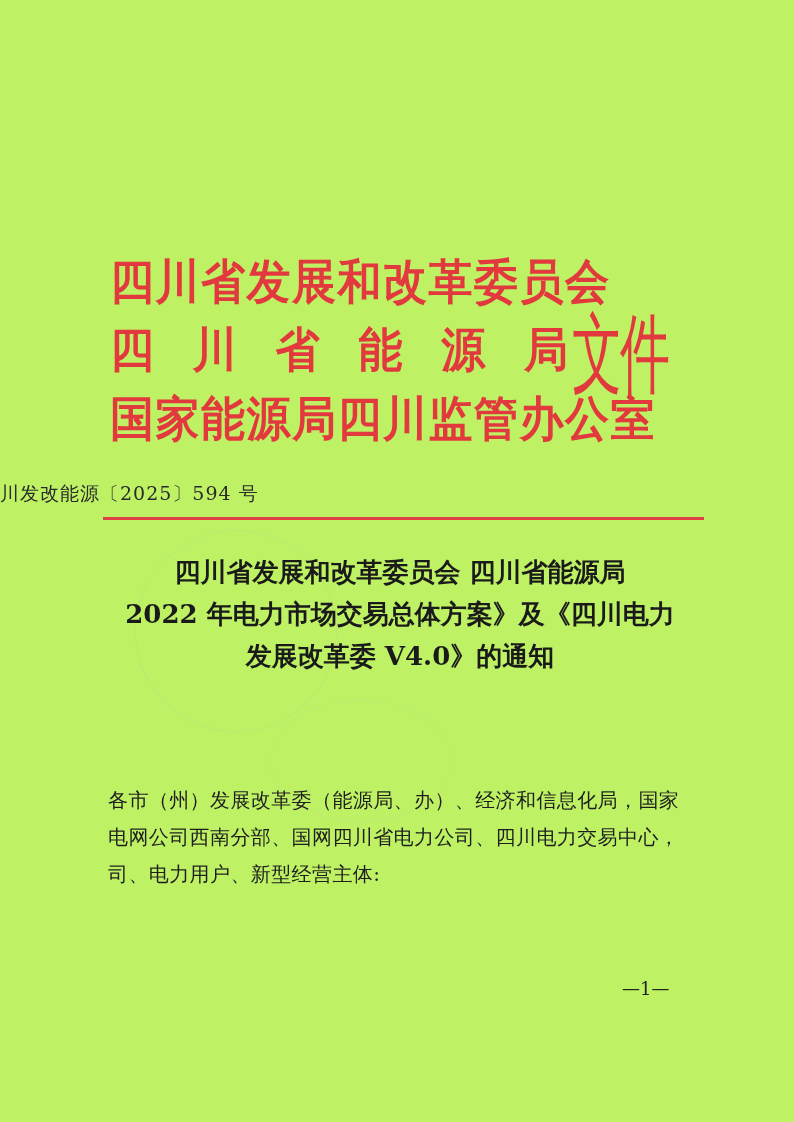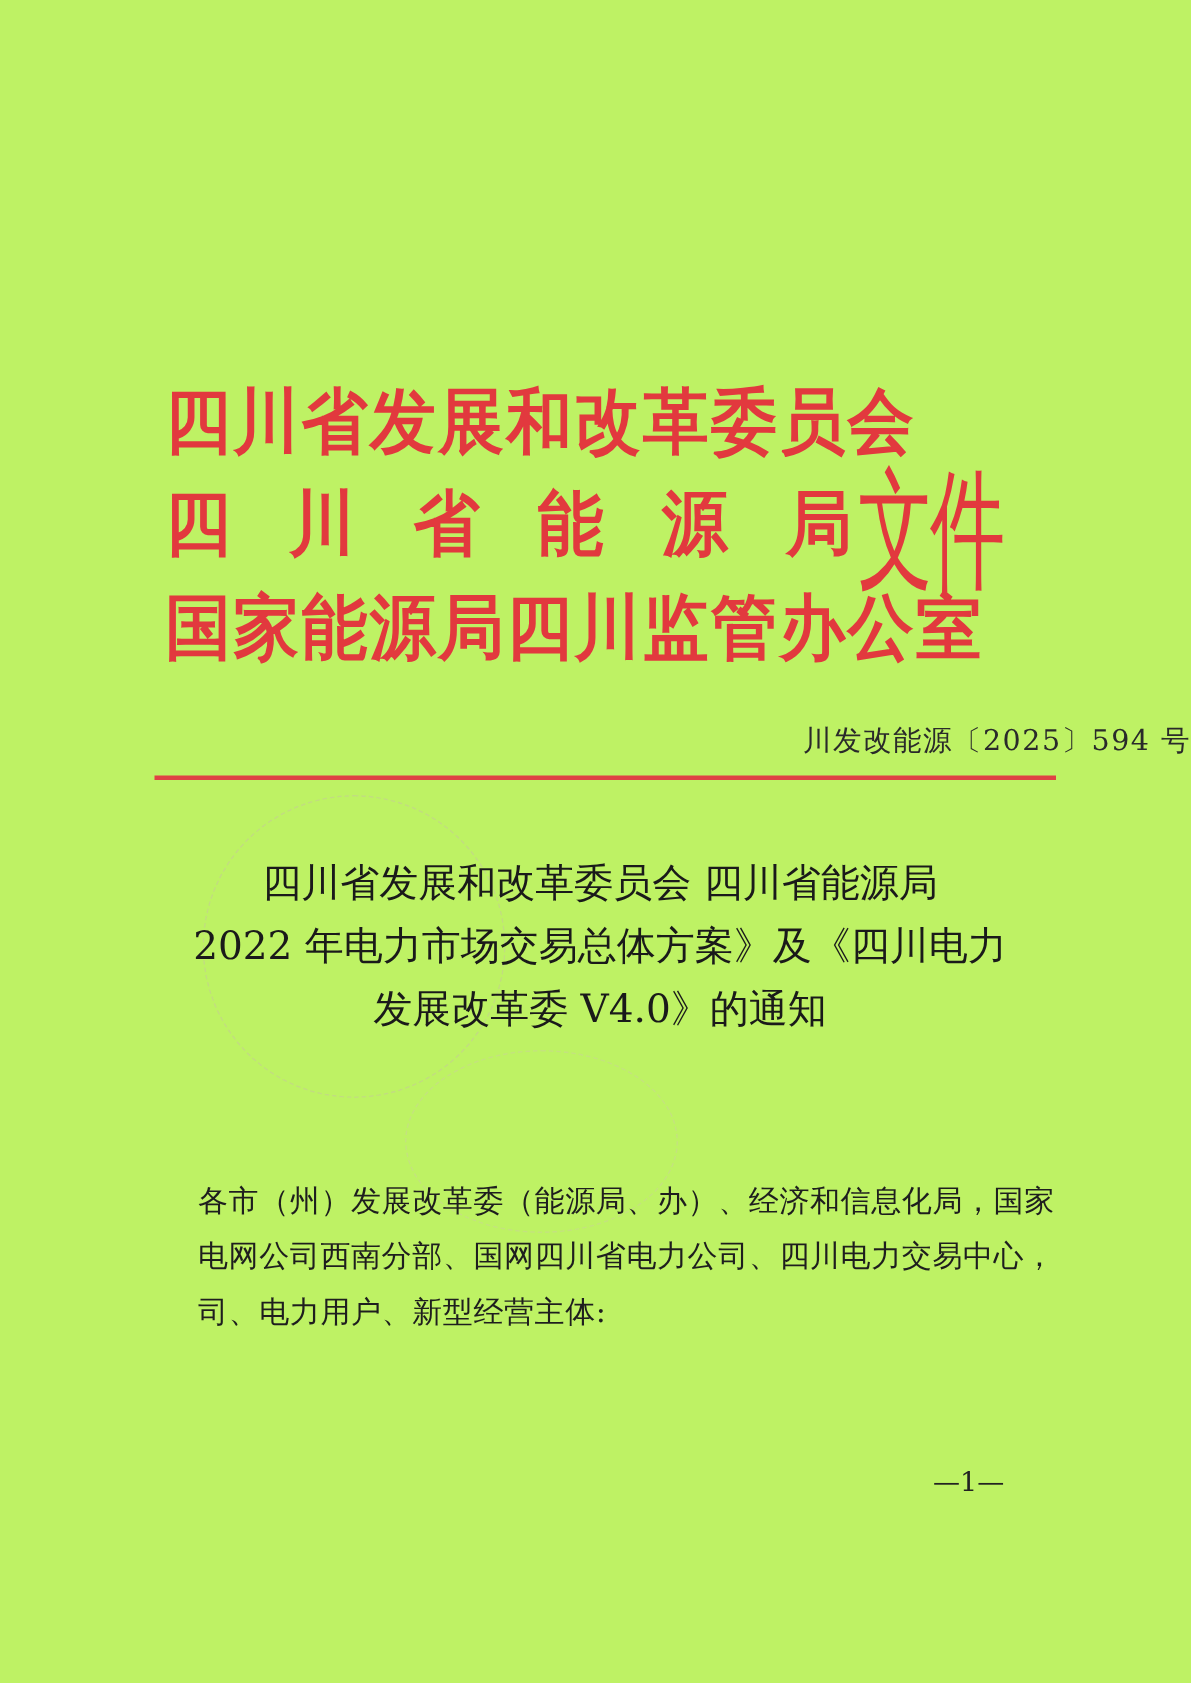--- a/index.html
+++ b/index.html
@@ -27,21 +27,21 @@
     font-size: 50px;
     letter-spacing: -2px;
     transform: scaleY(1.75);
     transform-origin: left top;
     white-space: nowrap;
   }
 
   .doc-number {
     position: absolute;
     left: 0; width: 794px; top: 481px;
-    text-align: right;
+    text-align: left;
     font-family: "DejaVu Serif", serif;
     font-size: 19px;
     color: #2a2a2a;
     letter-spacing: 1px;
   }
 
   .red-rule {
     position: absolute;
     left: 103px; top: 517px;
     width: 601px; height: 3px;
@@ -58,38 +58,37 @@
   .stamp2 {
     position: absolute;
     left: 270px; top: 700px;
     width: 180px; height: 120px;
     border-radius: 50%;
     border: 1px dashed rgba(210,190,190,0.3);
   }
 
   .title {
     position: absolute;
-    left: 100px; width: 600px; top: 568px;
+    left: 100px; width: 600px; top: 551px;
     text-align: center;
     font-family: "DejaVu Serif", serif;
-    font-weight: normal;
+    font-weight: bold;
     font-size: 26px;
     line-height: 42px;
     color: #1a1a1a;
   }
   .title .tl { display: block; white-space: nowrap; }
 
   .body {
     position: absolute;
     left: 108px; width: 586px; top: 782px;
     font-family: "DejaVu Serif", serif;
     font-size: 20px;
     line-height: 37px;
     color: #1e1e1e;
-    margin-left: 24px;
   }
   .body .bl { display: block; white-space: nowrap; letter-spacing: 0.4px; }
   .body .indent { padding-left: 42px; }
 
   .page-number {
     position: absolute;
     left: 622px; top: 978px;
     font-family: "DejaVu Serif", serif;
     font-size: 18px;
     color: #222;

